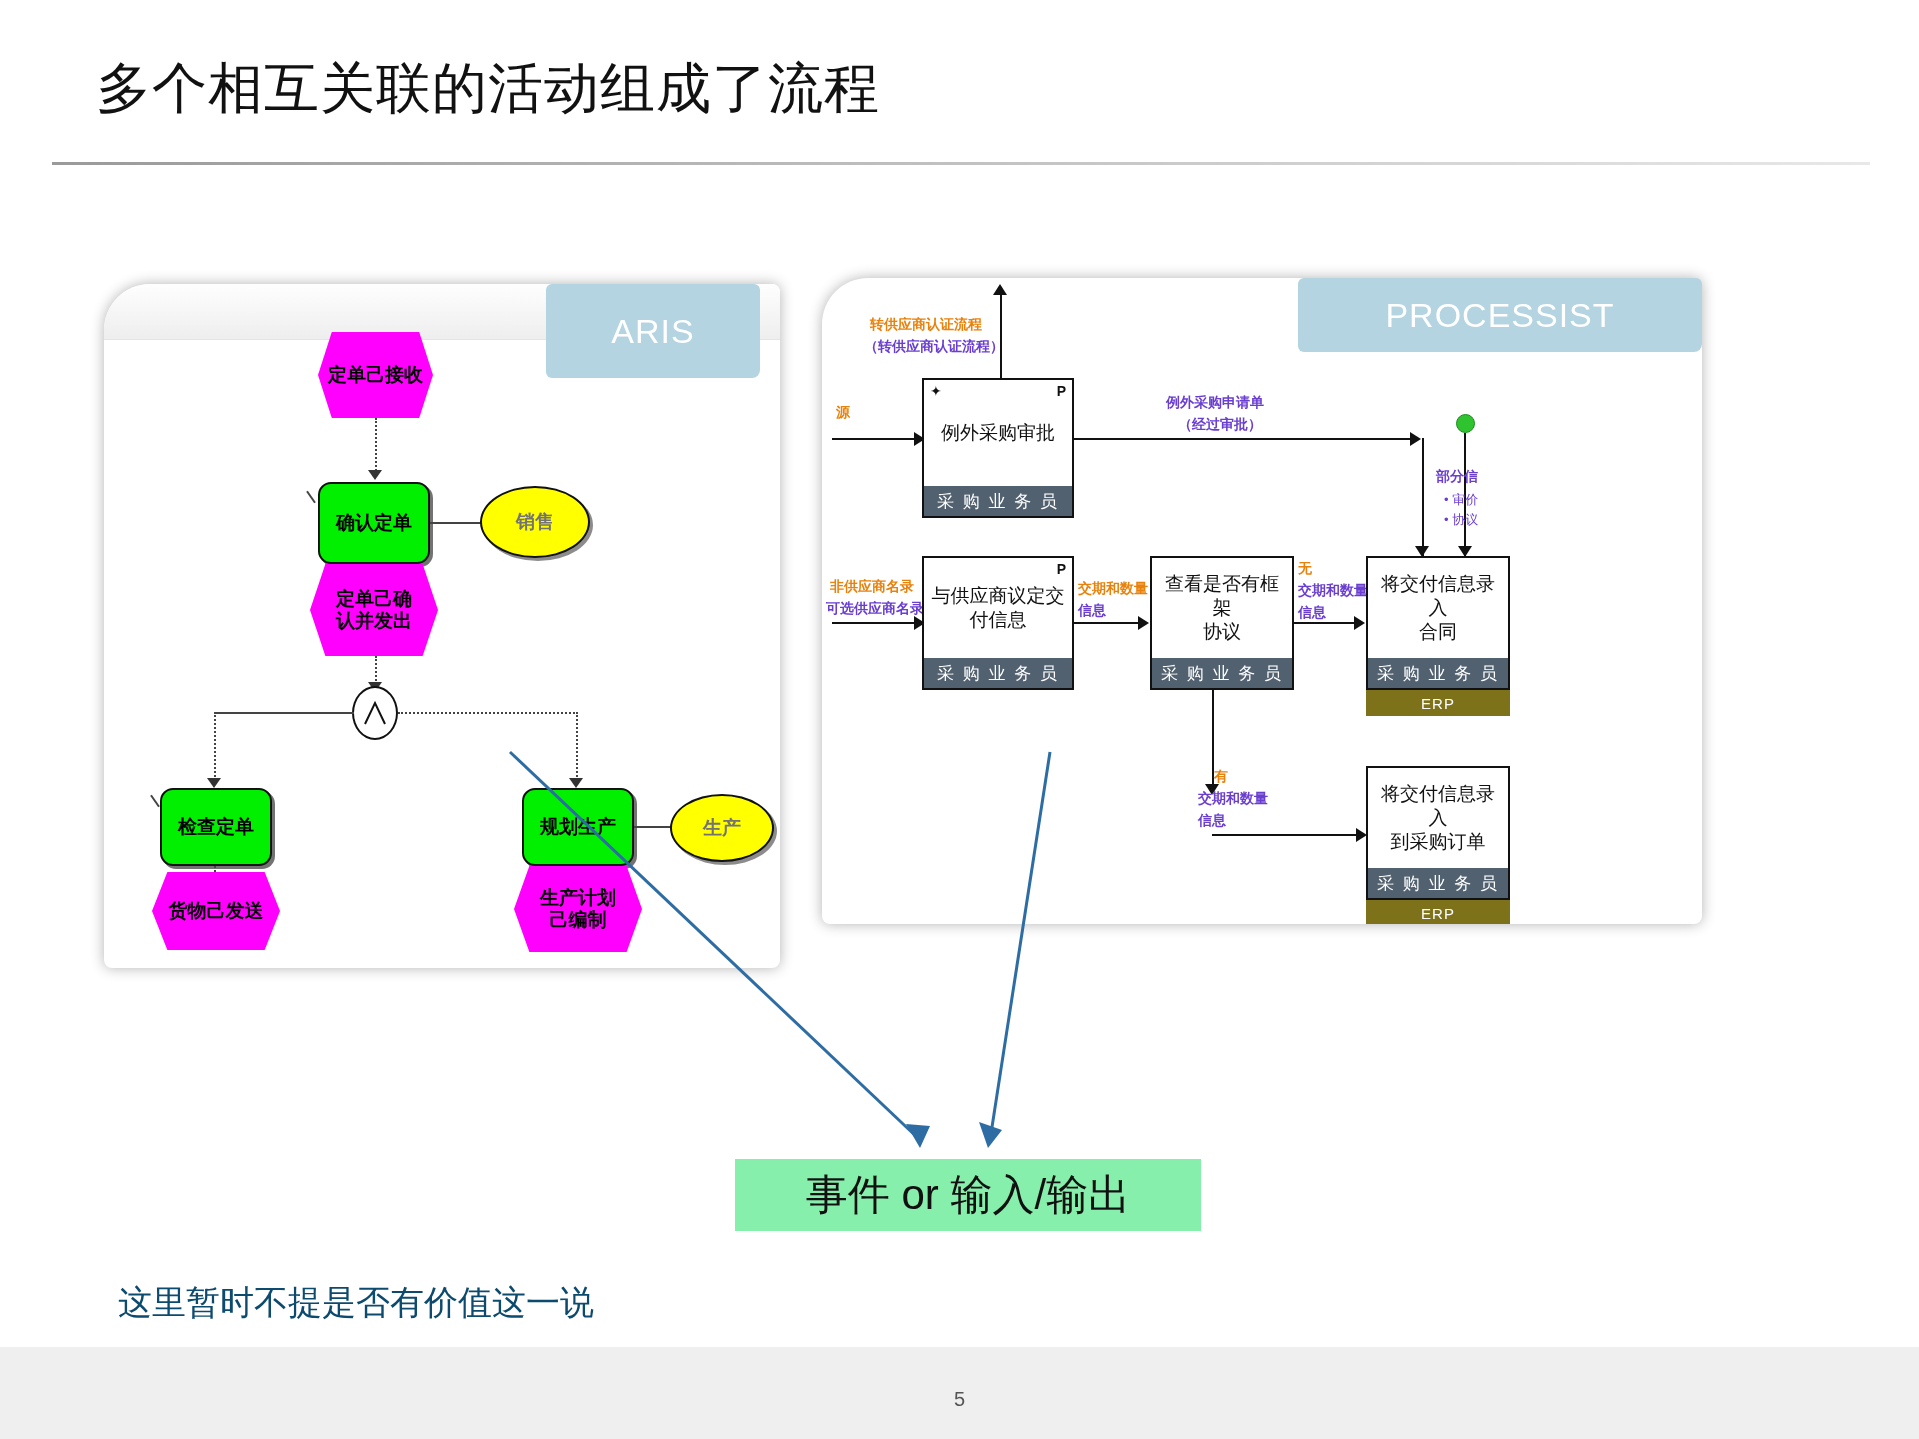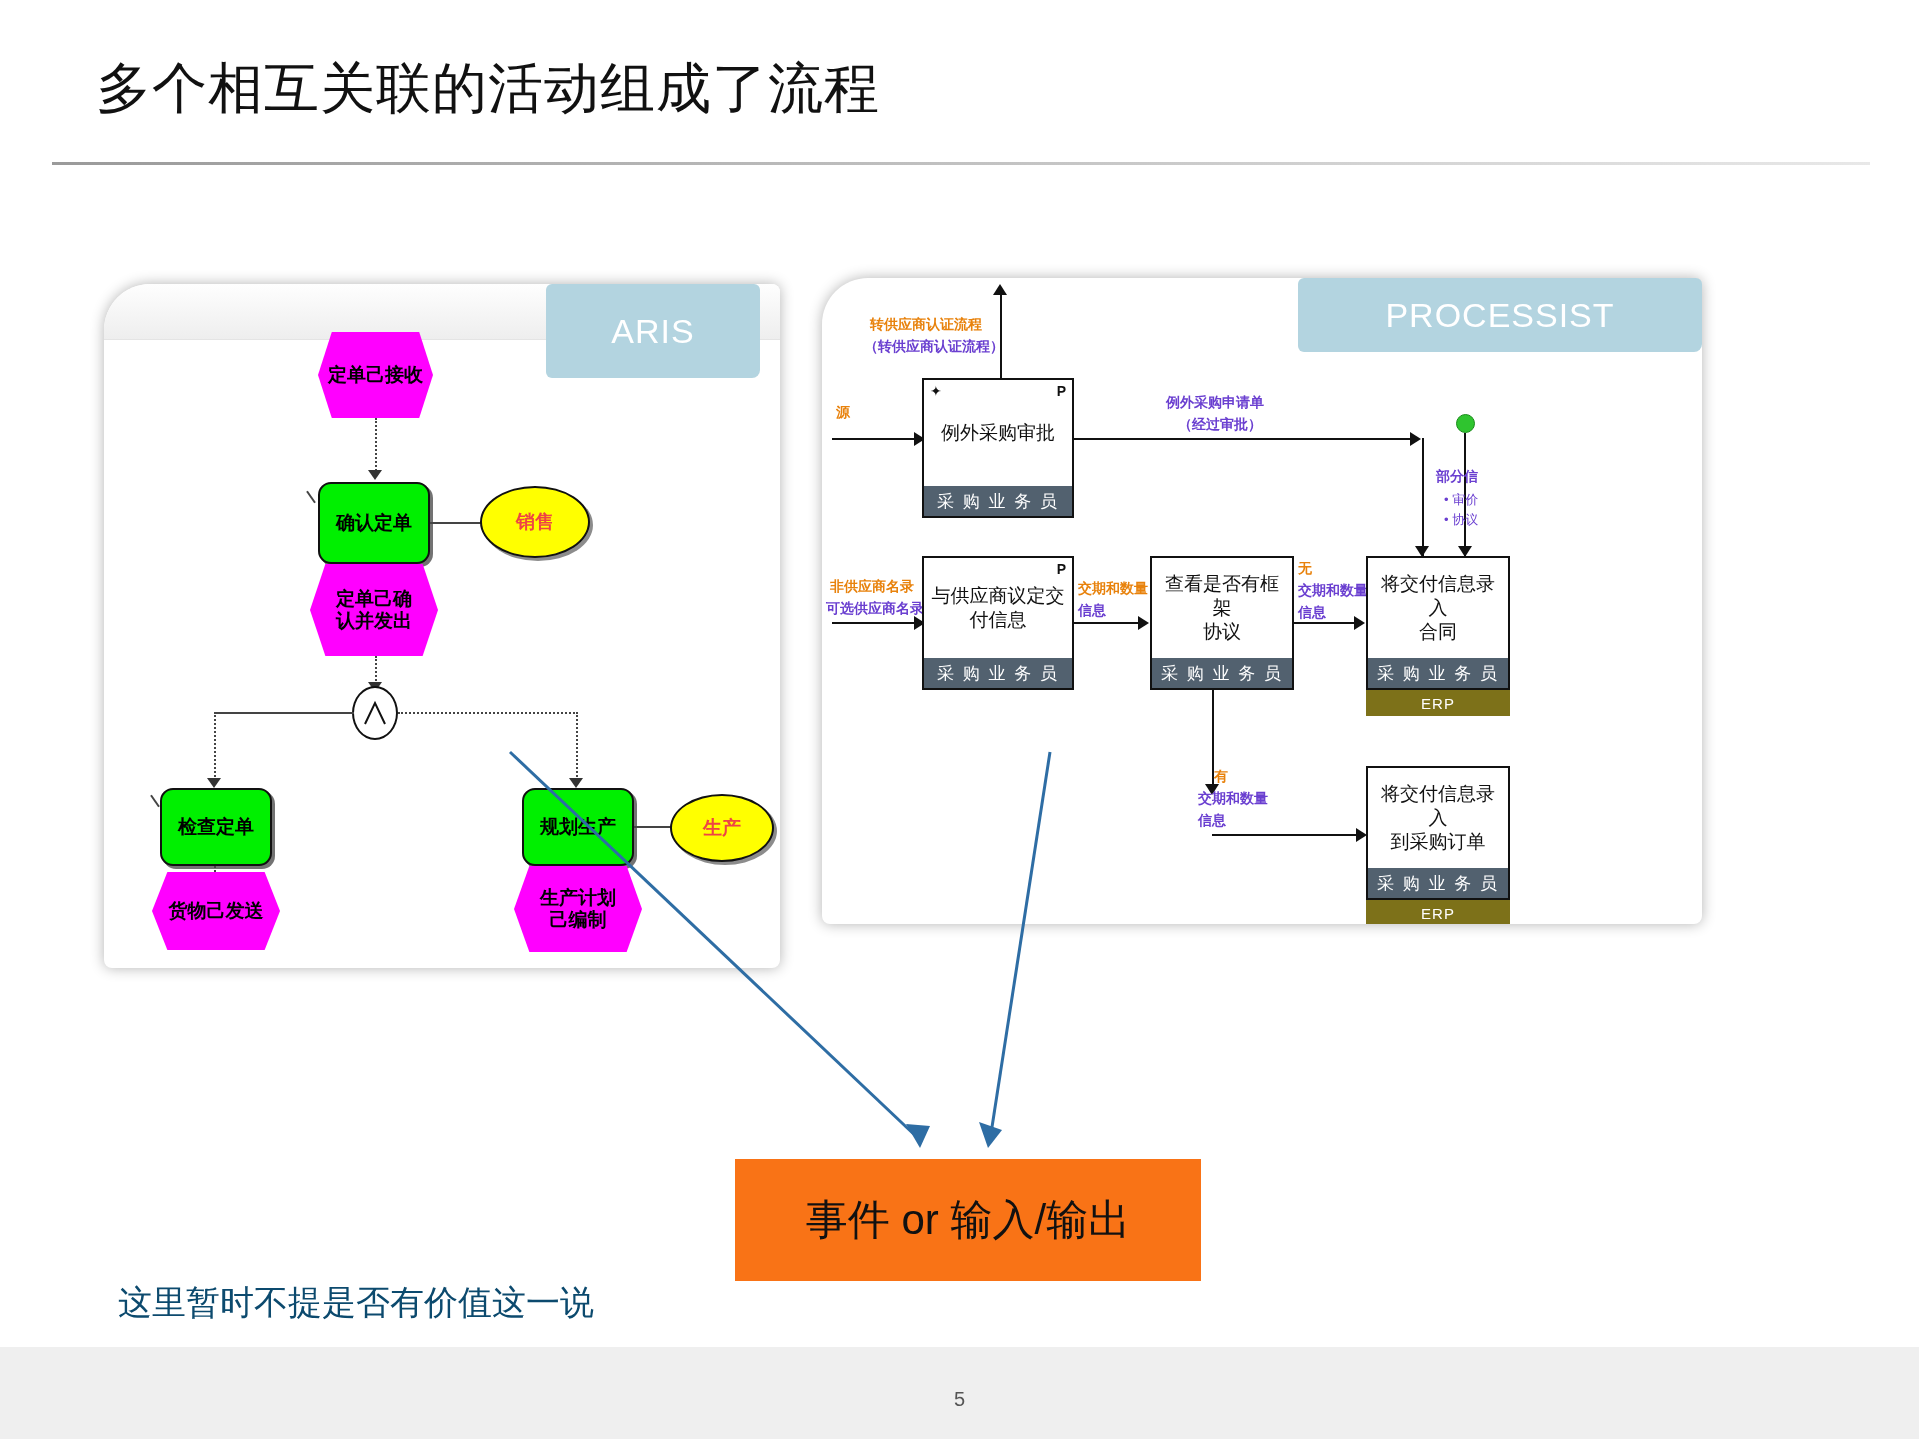--- a/index.html
+++ b/index.html
@@ -65,21 +65,21 @@
   }
   .gbox {
     position:absolute; background:#00f000; border: 2px solid #111; border-radius: 13px;
     display:flex; align-items:center; justify-content:center; text-align:center;
     font-size: 19px; font-weight: 700; color:#000;
     box-shadow: 3px 3px 0 rgba(0,0,0,0.55);
   }
   .yell {
     position:absolute; background:#ffff00; border:2px solid #111; border-radius: 50%;
     display:flex; align-items:center; justify-content:center;
-    font-size: 19px; font-weight:700; color:#ef4444;
+    font-size: 19px; font-weight:700; color:#737373;
     box-shadow: 3px 3px 0 rgba(0,0,0,0.45);
   }
   .andgate {
     position:absolute; width:46px; height:54px; border:2px solid #111; border-radius:50%;
     background:#fff; display:flex; align-items:center; justify-content:center;
   }
   .dline { position:absolute; border-left: 2px dotted #444; }
   .dlineh { position:absolute; border-top: 2px dotted #444; }
   .sline { position:absolute; background:#444; }
   .arrow-d {
@@ -113,22 +113,22 @@
   .pline { position:absolute; background:#111; }
   .parrow { position:absolute; width:0;height:0; }
   .parrow.r { border-top:7px solid transparent; border-bottom:7px solid transparent; border-left:11px solid #111; }
   .parrow.d { border-left:7px solid transparent; border-right:7px solid transparent; border-top:11px solid #111; }
   .parrow.u { border-left:7px solid transparent; border-right:7px solid transparent; border-bottom:11px solid #111; }
   .greendot { position:absolute; width:19px; height:19px; border-radius:50%; background:#2fc42f; border:1px solid #1a8c1a; }
   .bullets { position:absolute; font-size:13px; color:#6a3fd0; line-height:1.5; }
 
   
   .callout {
-    position:absolute; left: 735px; top: 1159px; width: 466px; height: 122px;
-    background:#f97316; display:flex; align-items:center; justify-content:center;
+    position:absolute; left: 735px; top: 1159px; width: 466px; height: 72px;
+    background:#86efac; display:flex; align-items:center; justify-content:center;
     font-size: 42px; color:#111;
   }
   .bluearrow { position:absolute; }
 
   .rednote {
     position:absolute; left: 118px; top: 1280px;
     font-size: 34px; color:#0c4a6e;
   }
   .footer { position:absolute; left:0; bottom:0; width:1919px; height:92px; background:#efefef; }
   .pagenum {

